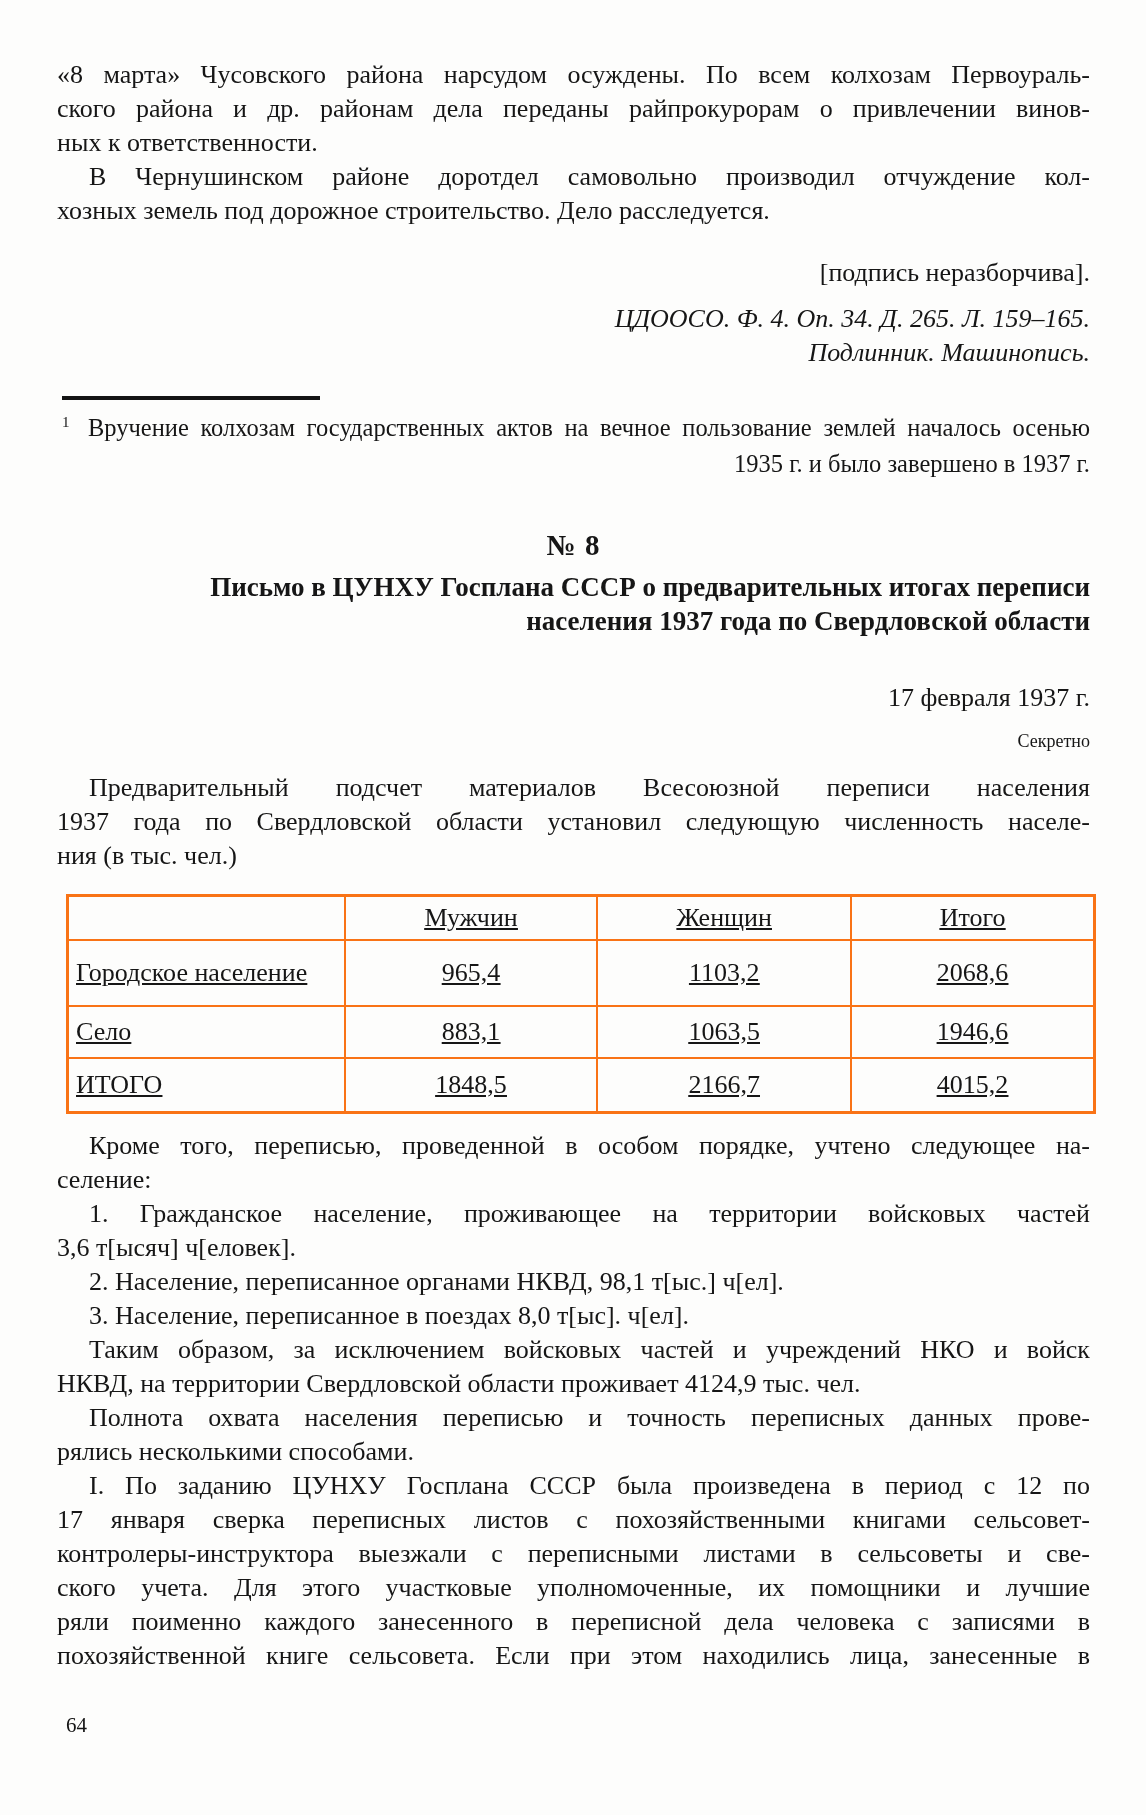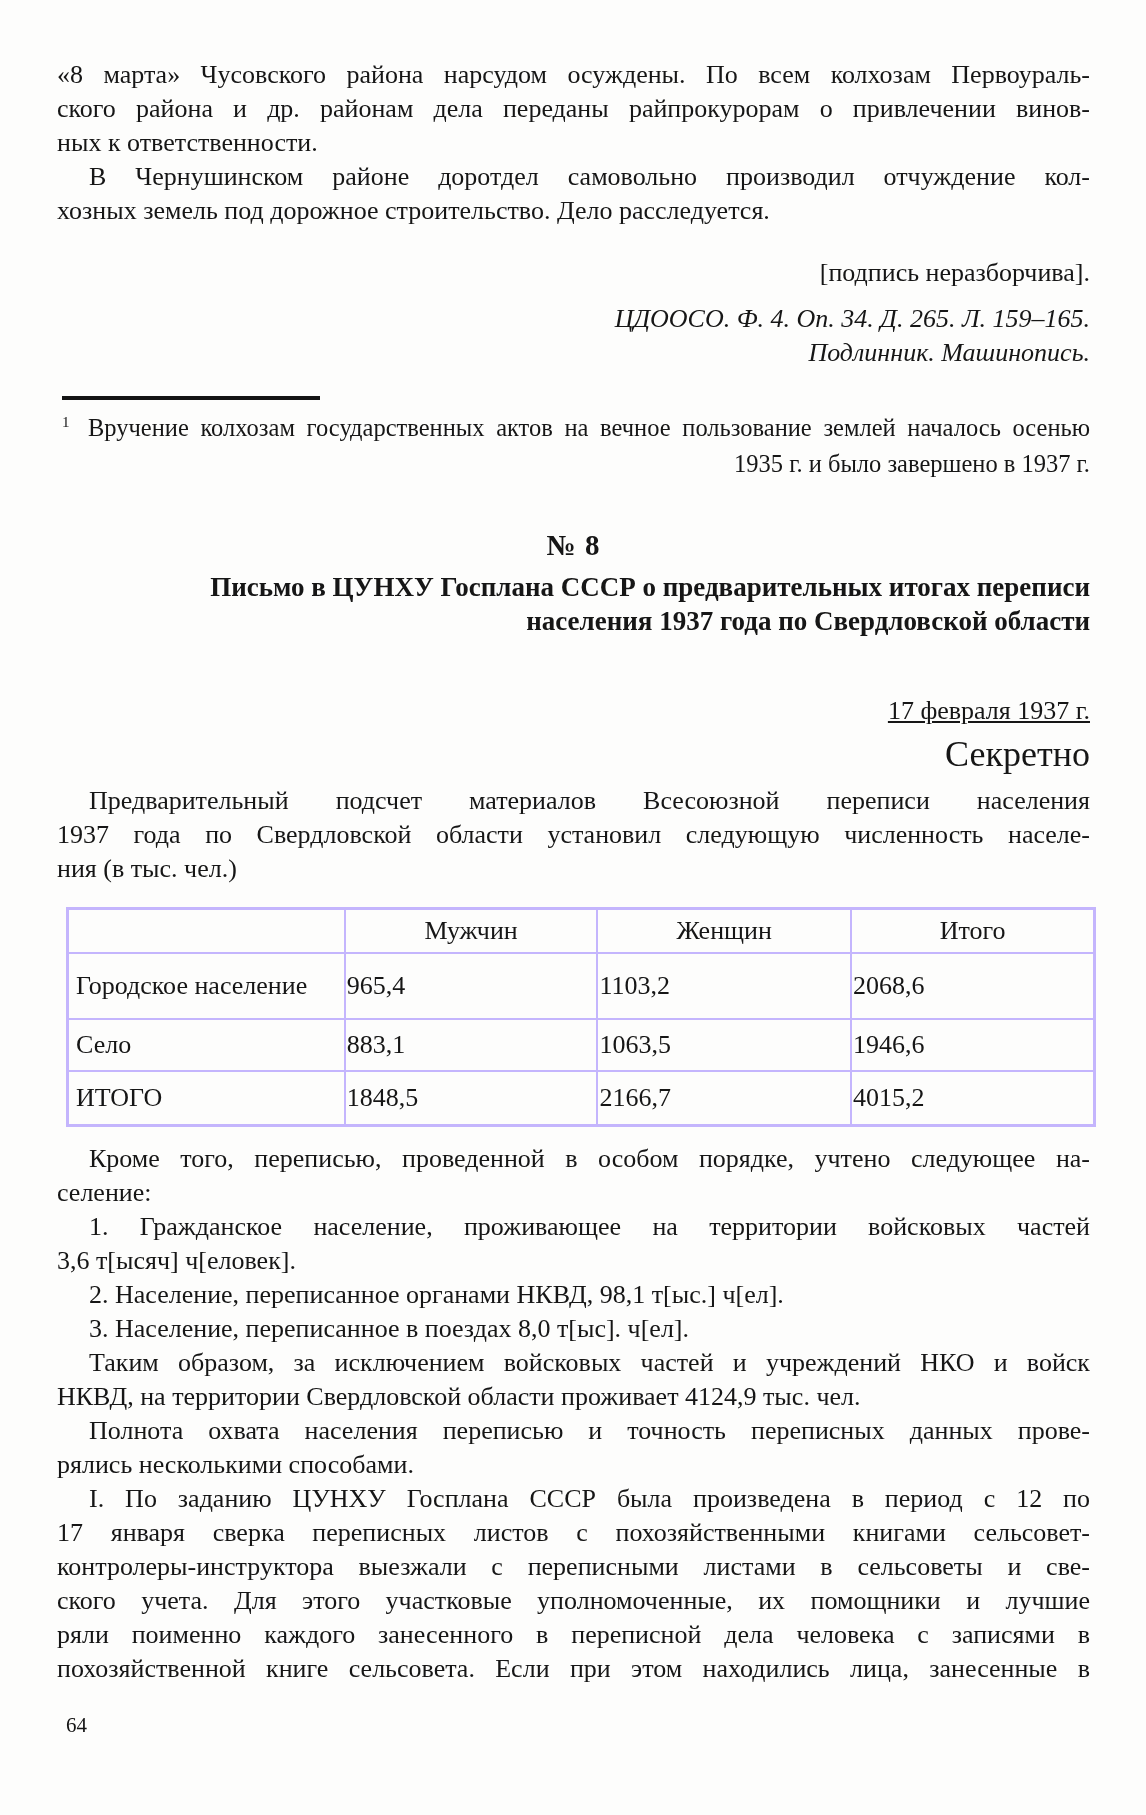--- a/index.html
+++ b/index.html
@@ -50,50 +50,50 @@
     text-align: center;
     letter-spacing: 1px;
   }
   .doc-title {
     margin-top: 8px;
     font-size: 27px;
     line-height: 34px;
     font-weight: bold;
     text-align: right;
   }
-  .doc-date { margin-top: 56px; font-size: 26px; line-height: 34px; text-align: right; text-decoration: underline; }
-  .doc-class { margin-top: 9px; font-size: 36px; line-height: 34px; text-align: right; }
+  .doc-date { margin-top: 43px; font-size: 26px; line-height: 34px; text-align: right; }
+  .doc-class { margin-top: 9px; font-size: 18px; line-height: 34px; text-align: right; }
 
   .intro-para { margin-top: 13px; }
 
   table.census {
     border-collapse: collapse;
     width: 1030px;
     margin: 21px 0 0 9px;
     table-layout: fixed;
   }
-  table.census, table.census th, table.census td { border: 2px solid #c4b5fd; }
+  table.census, table.census th, table.census td { border: 2px solid #f97316; text-decoration: underline; }
   table.census { border-width: 3px; }
   table.census th {
     height: 40px;
     font-size: 26px;
     font-weight: normal;
     text-align: center;
     vertical-align: middle;
   }
   table.census td {
     font-size: 26px;
     vertical-align: middle;
   }
   table.census col.c1 { width: 27%; }
   table.census col.c2 { width: 24.6%; }
   table.census col.c3 { width: 24.7%; }
   table.census col.c4 { width: 23.7%; }
   table.census td.lbl { text-align: left; padding-left: 7px; }
-  table.census td.num { text-align: left; margin-left: 8px; }
+  table.census td.num { text-align: center; margin-left: 8px; }
   table.census tbody tr:nth-child(1) td { height: 62px; }
   table.census tbody tr:nth-child(2) td { height: 48px; }
   table.census tbody tr:nth-child(3) td { height: 50px; }
 
   .body-para { margin-top: 15px; }
 
   .page-number {
     position: absolute;
     left: 66px;
     top: 1713px;

